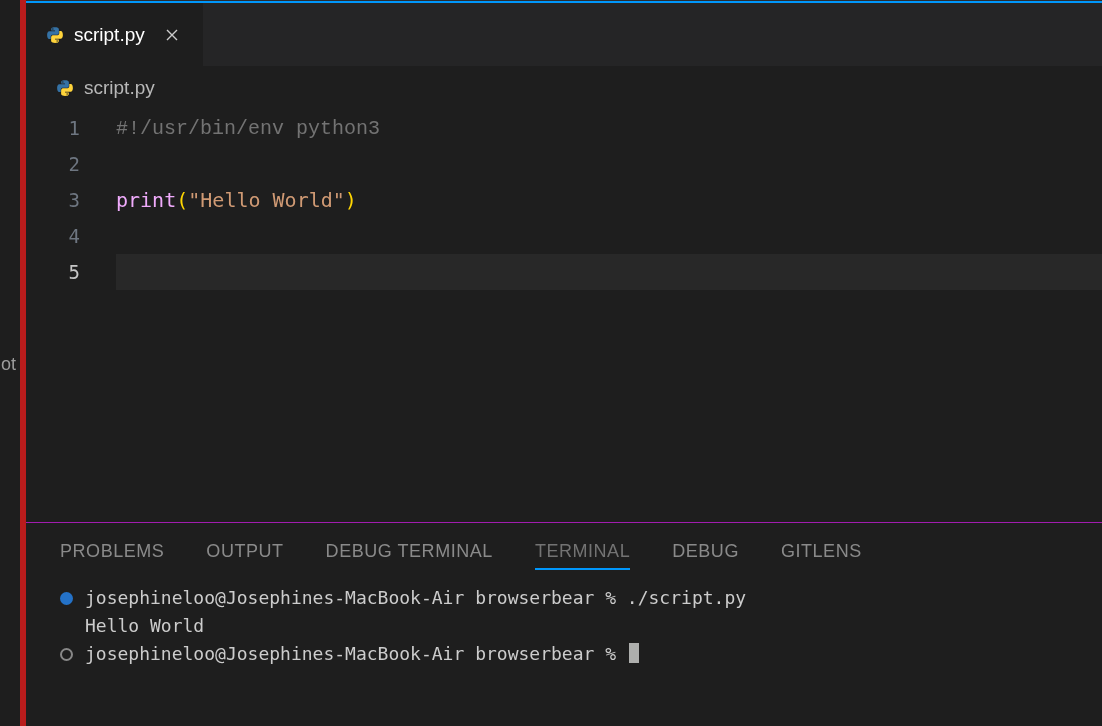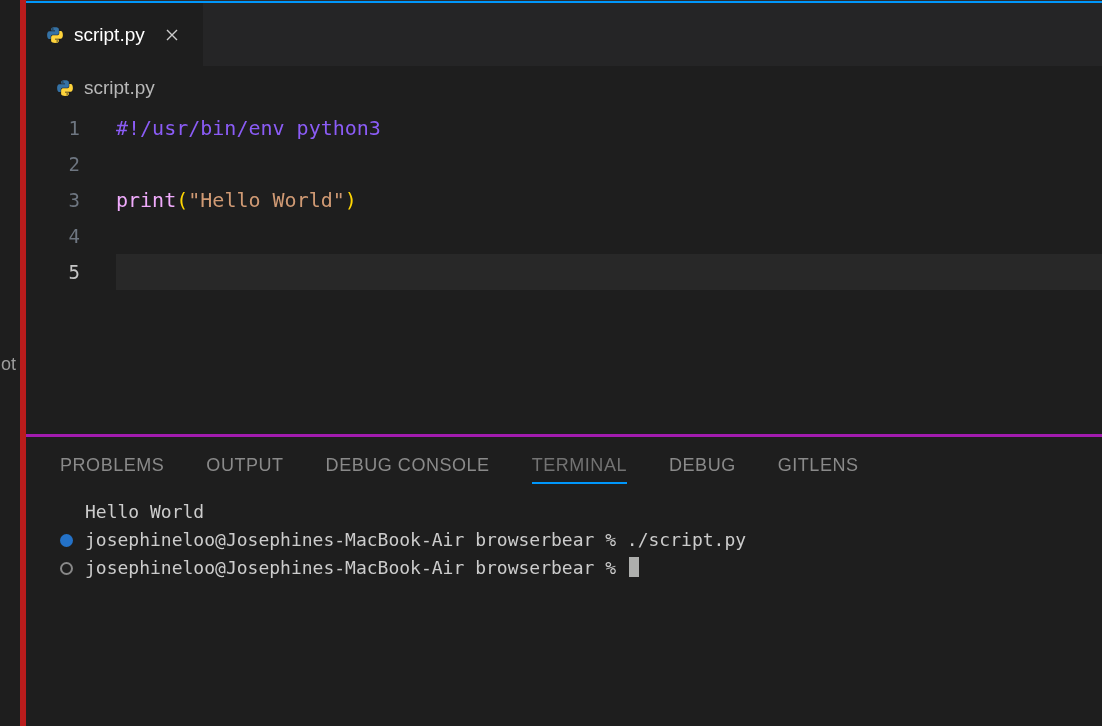--- a/index.html
+++ b/index.html
@@ -97,27 +97,27 @@
     }
     .gutter.active { color: #c6c6c6; }
     .code {
       white-space: pre;
     }
     .current-line {
       background: #282828;
       flex: 1;
       height: 100%;
     }
-    .tok-comment { color: #8b5cf6; }
+    .tok-comment { color: #737373; font-family: Liberation Mono, monospace; }
     .tok-func { color: #f0abfc; }
     .tok-paren { color: #ffd602; }
     .tok-string { color: #d09a74; }
     .panel {
-      border-top: 3px solid #a21caf;
-      height: 292px;
+      border-top: 1px solid #a21caf;
+      height: 204px;
       display: flex;
       flex-direction: column;
     }
     .panel-tabs {
       display: flex;
       gap: 42px;
       padding: 18px 34px 14px;
       font-size: 18px;
       letter-spacing: 0.03em;
     }
@@ -213,32 +213,32 @@
     <div class="line">
       <span class="gutter active">5</span>
       <span class="code current-line"></span>
     </div>
   </div>
 
   <div class="panel">
     <div class="panel-tabs">
       <span class="panel-tab">PROBLEMS</span>
       <span class="panel-tab">OUTPUT</span>
-      <span class="panel-tab">DEBUG CONSOLE</span>
+      <span class="panel-tab">DEBUG TERMINAL</span>
       <span class="panel-tab active">TERMINAL</span>
       <span class="panel-tab">DEBUG</span>
       <span class="panel-tab">GITLENS</span>
     </div>
     <div class="terminal">
-      <div class="term-line indent">
-        <span class="term-text">Hello World</span>
-      </div>
       <div class="term-line">
         <span class="dot filled"></span>
         <span class="term-text"><span>josephineloo@Josephines-MacBook-Air browserbear % </span><span>./script.py</span></span>
+      </div>
+      <div class="term-line indent">
+        <span class="term-text">Hello World</span>
       </div>
       <div class="term-line">
         <span class="dot hollow"></span>
         <span class="term-text"><span>josephineloo@Josephines-MacBook-Air browserbear % </span><span class="cursor"></span></span>
       </div>
     </div>
   </div>
 
 </div>
 

